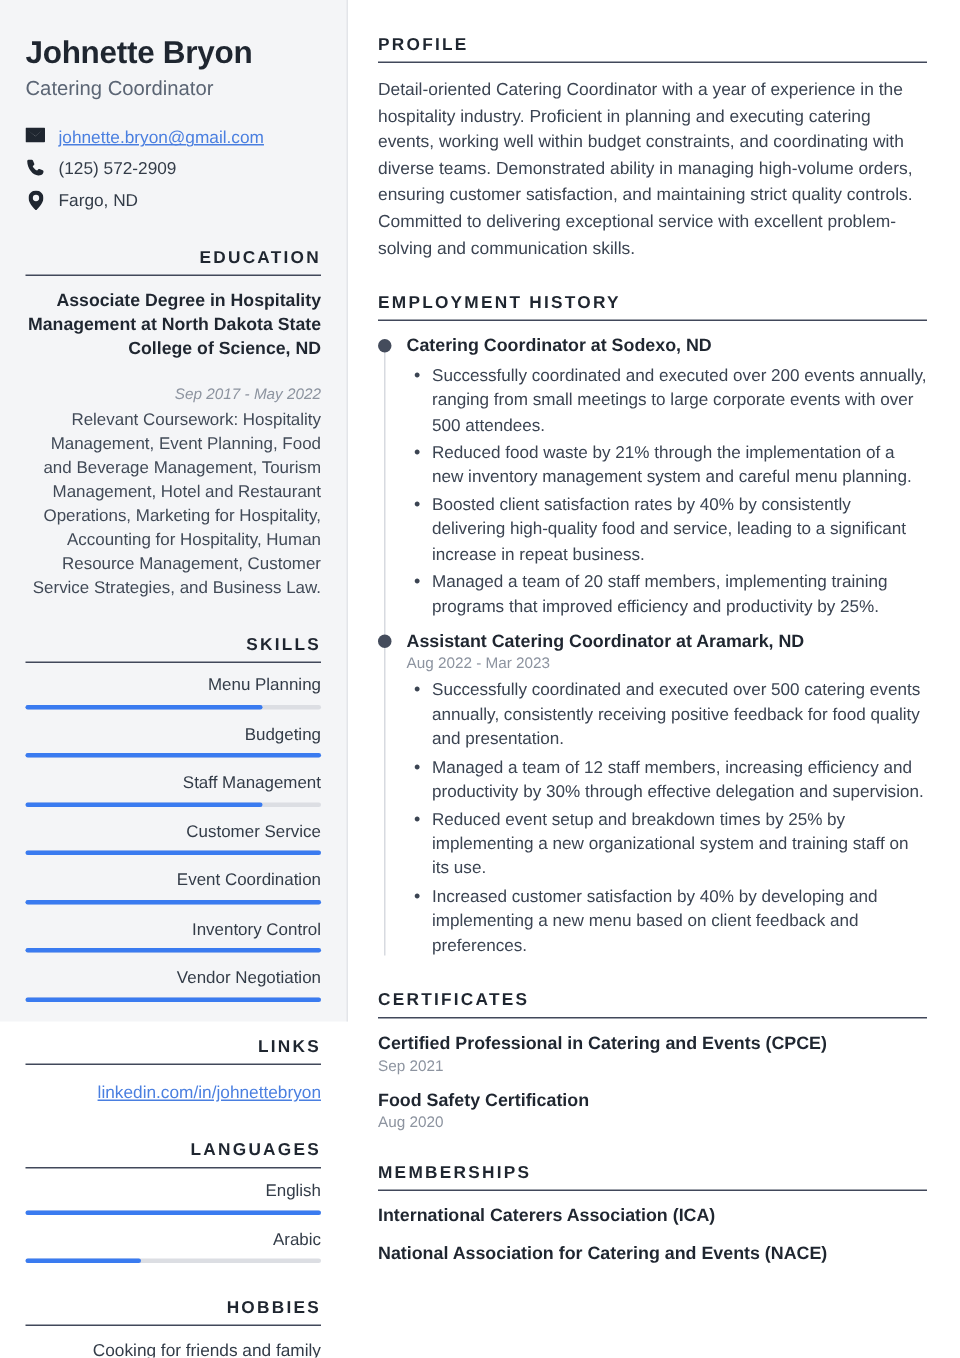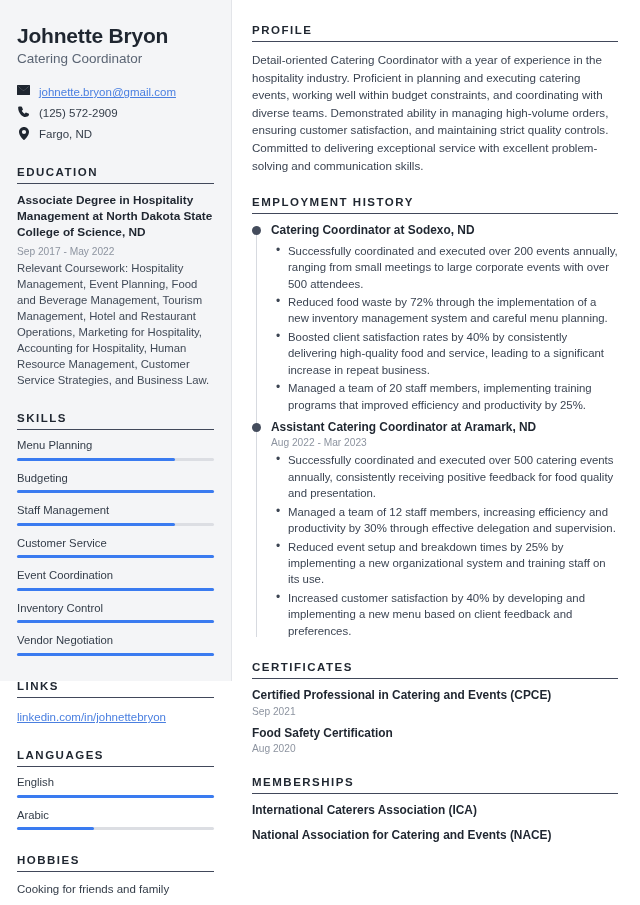--- a/index.html
+++ b/index.html
@@ -76,20 +76,21 @@
 
   .contact-link {
     color: #4a7fe0;
     text-decoration: underline;
     font-size: 11.5px;
   }
 
   
   .sec {
     margin-top: 24px;
+    text-align: right;
   }
   .sec-title {
     font-size: 11.5px;
     font-weight: bold;
     letter-spacing: 1.5px;
     text-transform: uppercase;
     color: #1f2630;
     padding-bottom: 5px;
   }
   .sec-rule {
@@ -102,21 +103,22 @@
   
   .entry-title {
     font-size: 11.8px;
     font-weight: bold;
     color: #1f2630;
     line-height: 1.35;
   }
   .entry-date {
     font-size: 10.2px;
     color: #8d94a0;
-    margin-top: 5px;
+    margin-top: 17px;
+    font-style: italic;
   }
   .entry-desc {
     font-size: 11.3px;
     color: #414a57;
     line-height: 1.42;
     margin-top: 3px;
   }
 
   
   .bar-item { margin-bottom: 11px; }
@@ -392,21 +394,21 @@
       <div class="sec-title">Employment History</div>
       <div class="sec-rule"></div>
       <div class="sec-body">
         <div class="timeline">
 
           <div class="job">
             <span class="job-dot"></span>
             <div class="job-title-line">Catering Coordinator at Sodexo, ND</div>
             <ul class="job-bullets">
               <li>Successfully coordinated and executed over 200 events annually, ranging from small meetings to large corporate events with over 500 attendees.</li>
-              <li>Reduced food waste by 72% through the implementation of a new inventory management system and careful menu planning.</li>
+              <li>Reduced food waste by 21% through the implementation of a new inventory management system and careful menu planning.</li>
               <li>Boosted client satisfaction rates by 40% by consistently delivering high-quality food and service, leading to a significant increase in repeat business.</li>
               <li>Managed a team of 20 staff members, implementing training programs that improved efficiency and productivity by 25%.</li>
             </ul>
           </div>
 
           <div class="job">
             <span class="job-dot"></span>
             <div class="job-title-line">Assistant Catering Coordinator at Aramark, ND</div>
             <div class="job-date">Aug 2022 - Mar 2023</div>
             <ul class="job-bullets">

